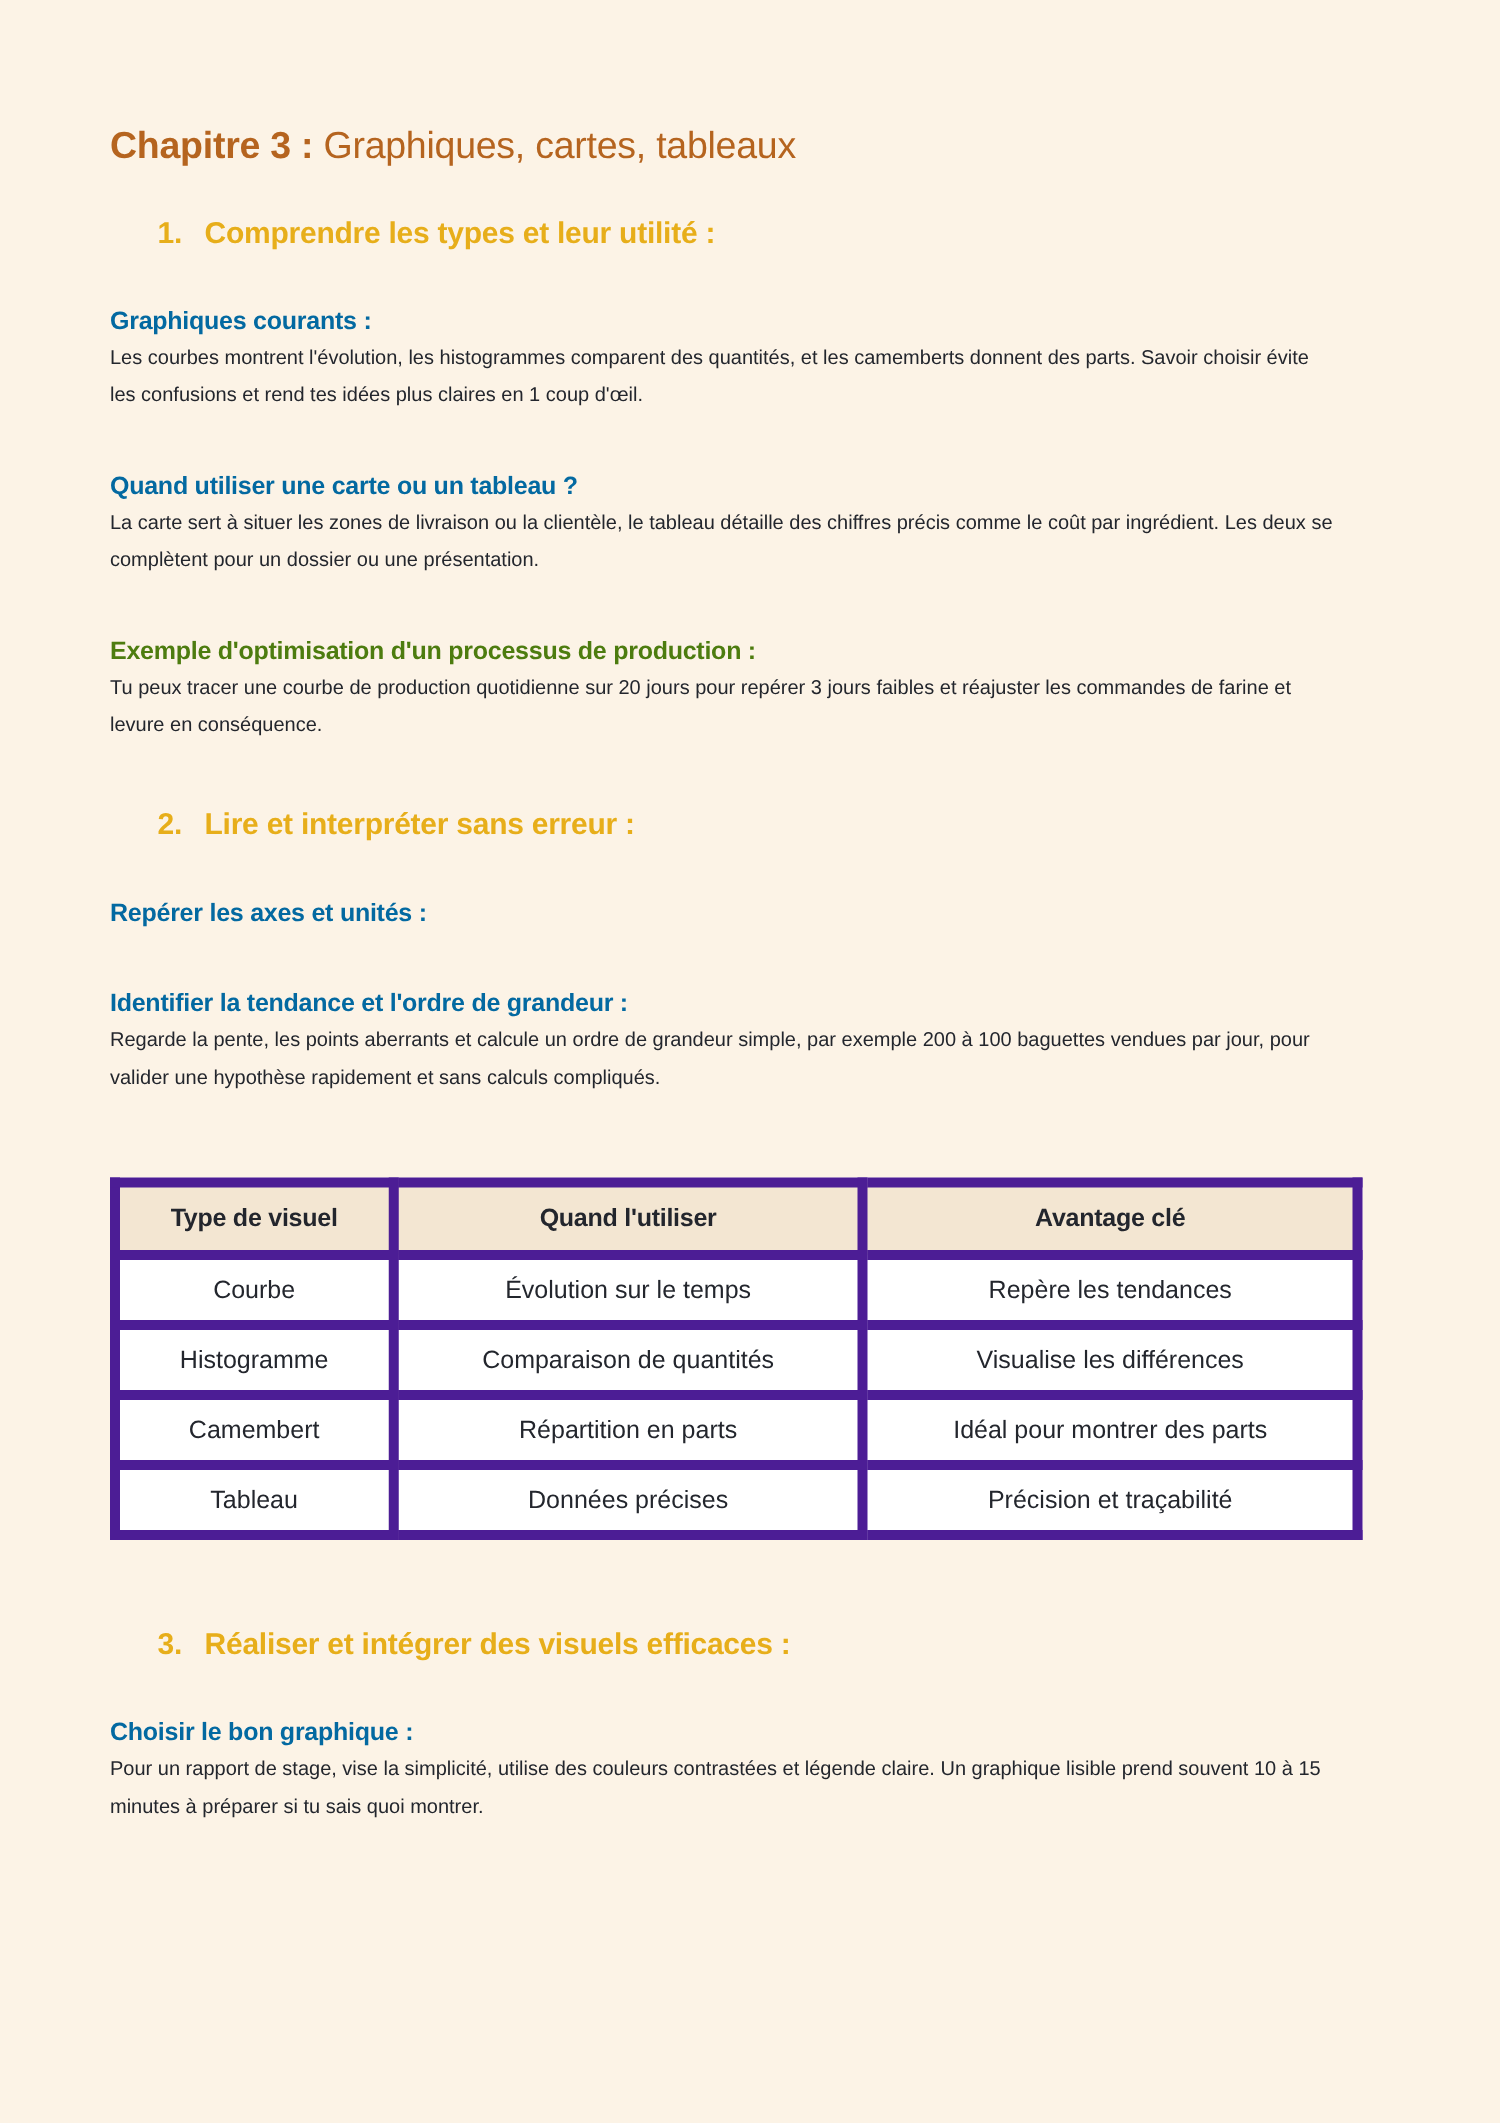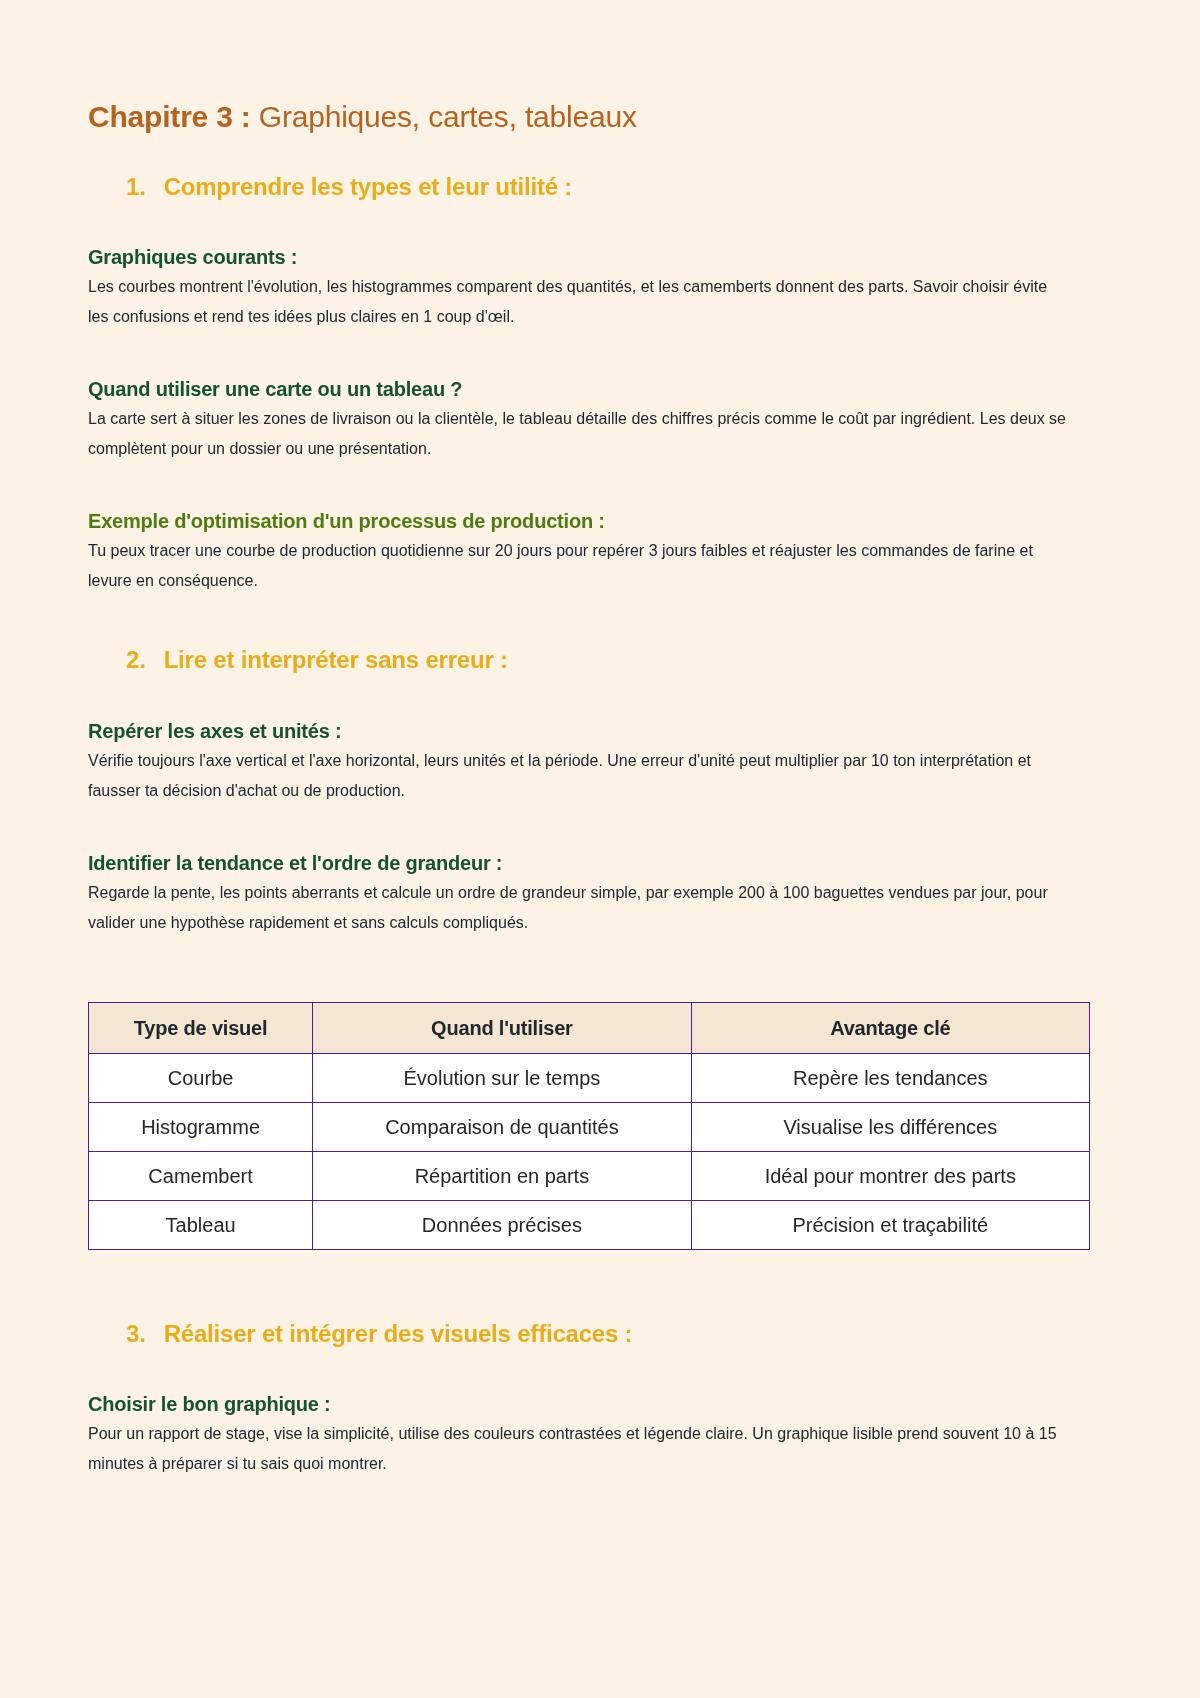--- a/index.html
+++ b/index.html
@@ -40,38 +40,38 @@
     color: #e7ae1a;
     letter-spacing: -0.2px;
   }
   .section-heading:first-of-type { margin-top: 38px; }
   .block { margin-top: 42px; max-width: 980px; }
   .block h3 {
     margin: 0;
     font-size: 20px;
     line-height: 30px;
     font-weight: 700;
-    color: #14532d;
+    color: #0369a1;
     letter-spacing: -0.2px;
   }
   .block h3.green { color: #4d7c0f; }
   .block p {
     margin: 0;
     font-size: 16px;
     line-height: 30px;
     font-weight: 400;
   }
   table.visuals {
     margin-top: 64px;
     width: 100%;
     border-collapse: collapse;
     background: #ffffff;
   }
   table.visuals th, table.visuals td {
-    border: 1px solid #4c1d95;
+    border: 8px solid #4c1d95;
     font-size: 20px;
     line-height: 24px;
   }
   table.visuals th {
     background: #f3e6d2;
     font-weight: 700;
     text-align: center;
     padding: 13px 10px;
     letter-spacing: -0.2px;
   }
@@ -110,21 +110,20 @@
     <p>Tu peux tracer une courbe de production quotidienne sur 20 jours pour repérer 3 jours faibles et réajuster les commandes de farine et levure en conséquence.</p>
   </div>
 
   <div class="section-heading">
     <span class="num">2.</span>
     <span>Lire et interpréter sans erreur :</span>
   </div>
 
   <div class="block">
     <h3>Repérer les axes et unités :</h3>
-    <p>Vérifie toujours l'axe vertical et l'axe horizontal, leurs unités et la période. Une erreur d'unité peut multiplier par 10 ton interprétation et fausser ta décision d'achat ou de production.</p>
   </div>
 
   <div class="block">
     <h3>Identifier la tendance et l'ordre de grandeur :</h3>
     <p>Regarde la pente, les points aberrants et calcule un ordre de grandeur simple, par exemple 200 à 100 baguettes vendues par jour, pour valider une hypothèse rapidement et sans calculs compliqués.</p>
   </div>
 
   <table class="visuals">
     <colgroup>
       <col style="width:22.4%">

